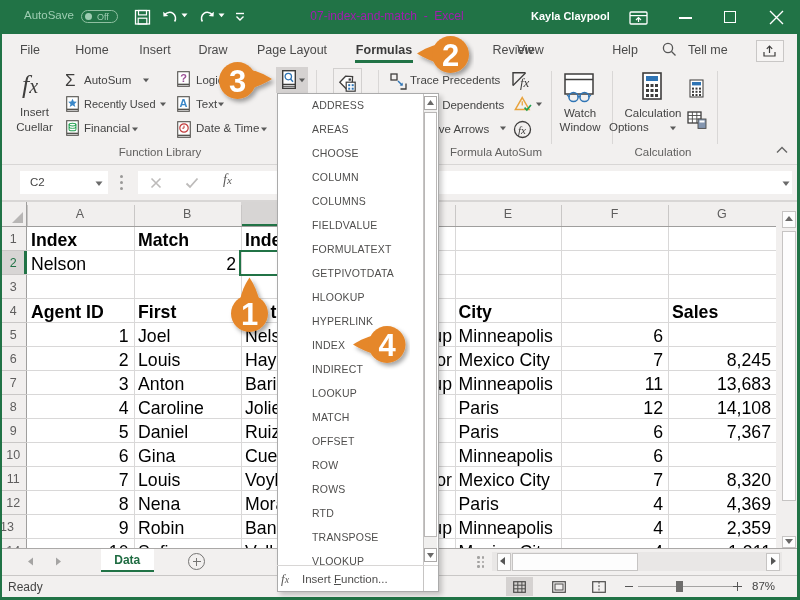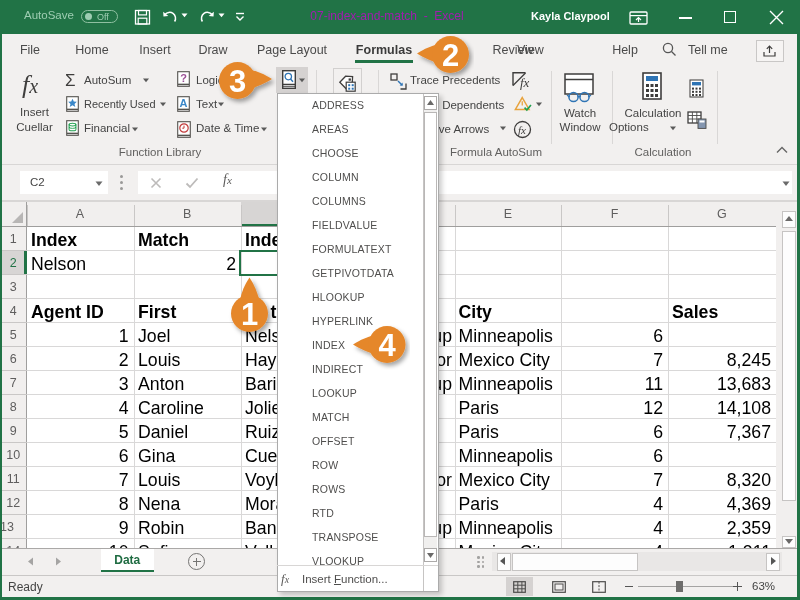--- a/index.html
+++ b/index.html
@@ -460,21 +460,21 @@
     </svg>
 <svg class="ab" style="left:592px;top:581px" width="14" height="12" viewBox="0 0 14 12">
       <rect x="0.7" y="0.7" width="12.6" height="10.6" fill="none" stroke="#4e4d4c" stroke-width="1.2"></rect>
       <path d="M7 0.7 L7 11.3" stroke="#4e4d4c" stroke-width="1" stroke-dasharray="2 1.4"></path>
     </svg>
 <div class="ab" style="left:625px;top:585.5px;width:8px;height:1.8px;background:#555"></div>
 <div class="ab" style="left:638px;top:586px;width:99px;height:1.2px;background:#a5a4a3"></div>
 <div class="ab" style="left:676px;top:581px;width:7px;height:11px;background:#6e6d6c"></div>
 <div class="ab" style="left:733px;top:585.5px;width:9px;height:1.8px;background:#555"></div>
 <div class="ab" style="left:736.6px;top:581.9px;width:1.8px;height:9px;background:#555"></div>
-<div class="tt" style="left:752px;top:580px;font-size:11.5px;color:#444">63%</div>
+<div class="tt" style="left:752px;top:580px;font-size:11.5px;color:#444">87%</div>
 <div class="ab" style="left:0;top:0;width:1.5px;height:600px;background:#217346"></div>
 <div class="ab" style="left:796.5px;top:0;width:3.5px;height:600px;background:#217346"></div>
 <div class="ab" style="left:0;top:597px;width:800px;height:3px;background:#217346"></div>
 <div class="ab" style="left:276.5px;top:93px;width:162.5px;height:499px;background:#fff;border:1px solid #ababab;box-shadow:3px 3px 5px rgba(0,0,0,0.2)"></div>
 <div class="tt" style="left:312px;top:98.5px;font-size:10.5px;letter-spacing:0.2px;color:#4f4e4d">ADDRESS</div>
 <div class="tt" style="left:312px;top:122.5px;font-size:10.5px;letter-spacing:0.2px;color:#4f4e4d">AREAS</div>
 <div class="tt" style="left:312px;top:146.5px;font-size:10.5px;letter-spacing:0.2px;color:#4f4e4d">CHOOSE</div>
 <div class="tt" style="left:312px;top:170.5px;font-size:10.5px;letter-spacing:0.2px;color:#4f4e4d">COLUMN</div>
 <div class="tt" style="left:312px;top:194.5px;font-size:10.5px;letter-spacing:0.2px;color:#4f4e4d">COLUMNS</div>
 <div class="tt" style="left:312px;top:218.5px;font-size:10.5px;letter-spacing:0.2px;color:#4f4e4d">FIELDVALUE</div>

